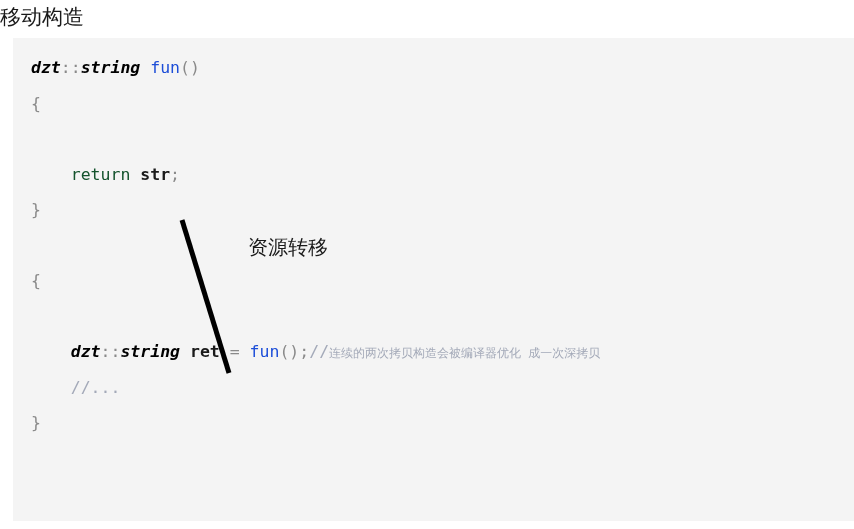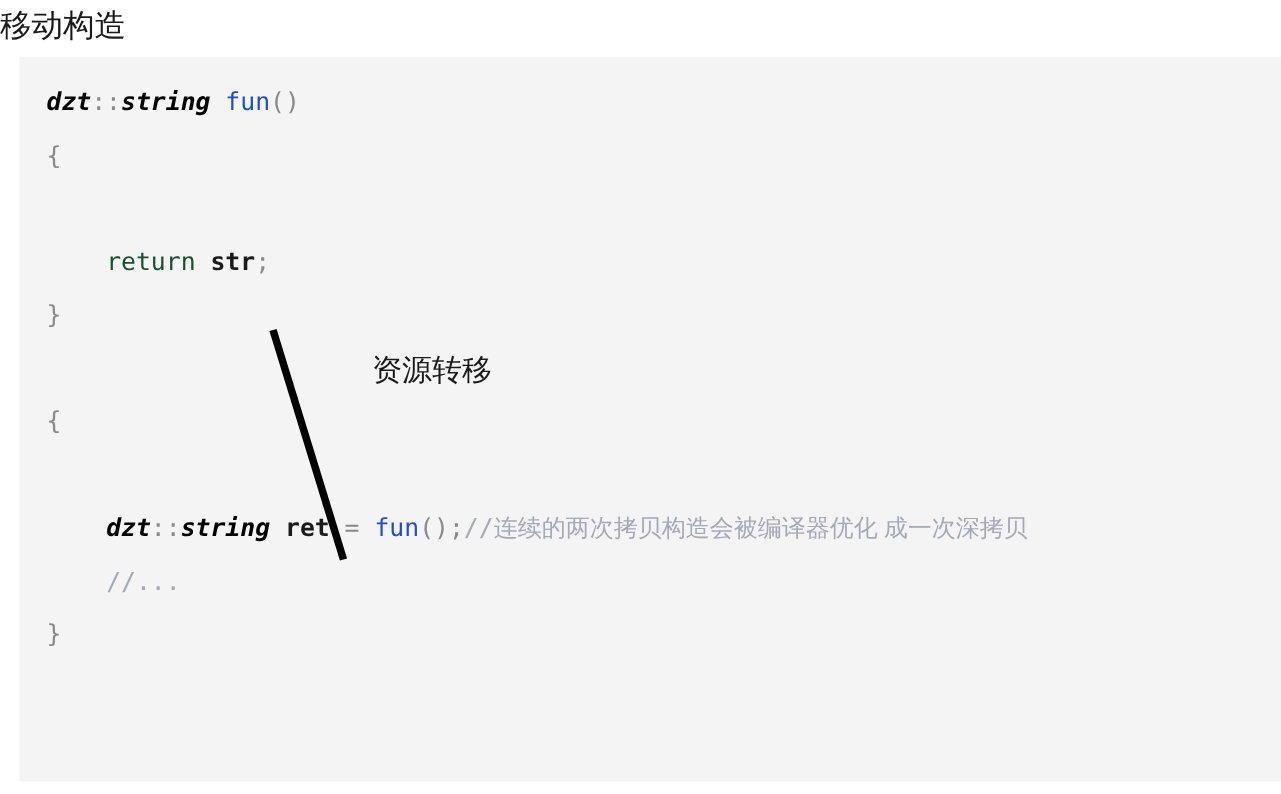--- a/index.html
+++ b/index.html
@@ -55,22 +55,22 @@
   .t-fn      { color: #1d4ed8; }
   .t-kw      { color: #14532d; }
   .t-str     { color: #6a9b1f; }
   .t-var     { color: #1a1a1a; font-weight: bold; }
   .t-num     { color: #8e0a87; font-weight: bold; }
   .t-op      { color: #8a8a8a; }
   .t-comment { color: #a3a9b8; }
   .t-plain   { color: #1a1a1a; }
   .t-comment-cjk {
     color: #a3a9b8;
-    font-family: Liberation Serif, serif;
-    font-size: 16px;
+    font-family: Liberation Mono, monospace;
+    font-size: 12px;
   }
 
   #annotation-layer {
     position: absolute;
     left: 0;
     top: 0;
     width: 854px;
     height: 529px;
     pointer-events: none;
   }

